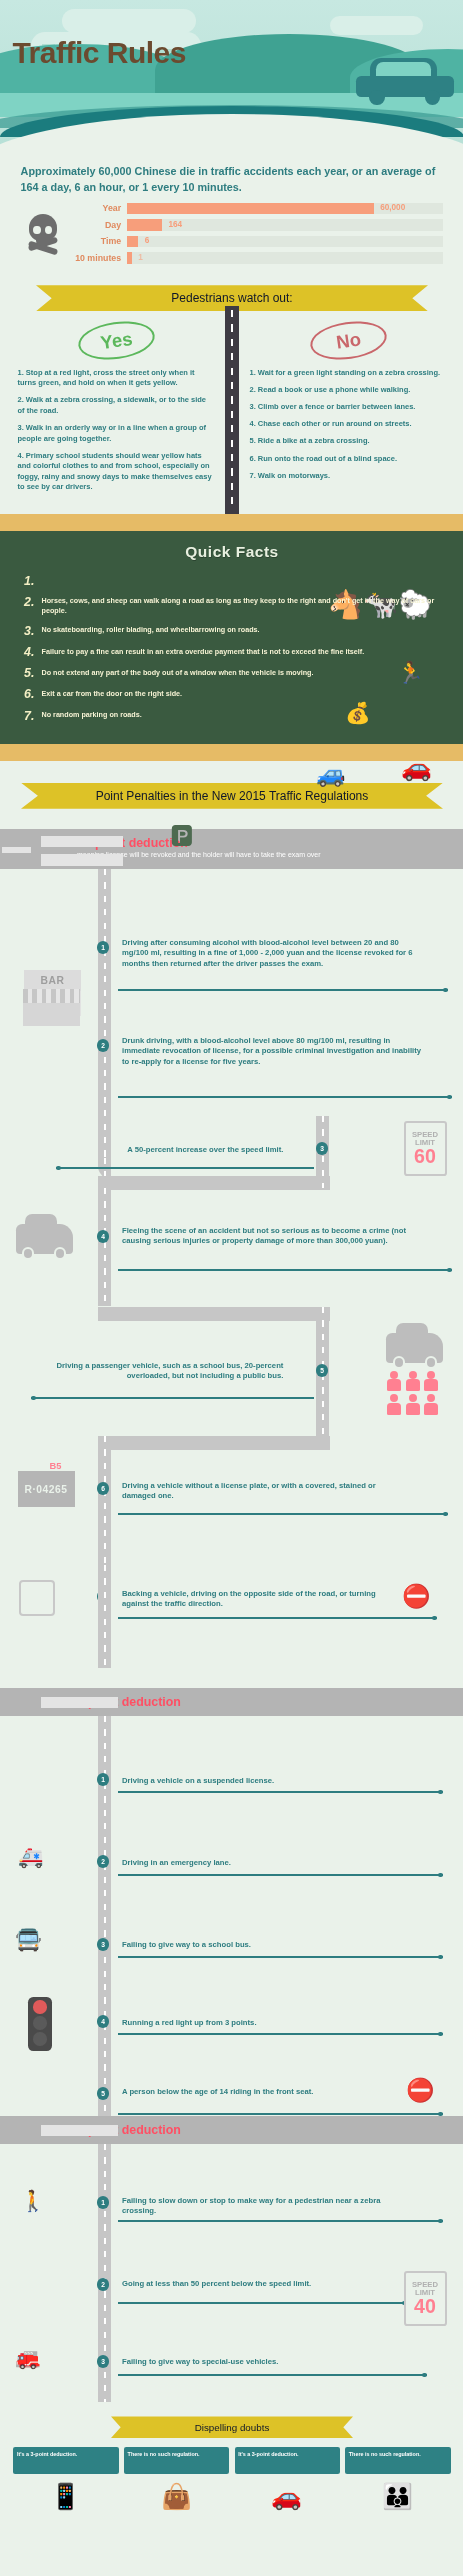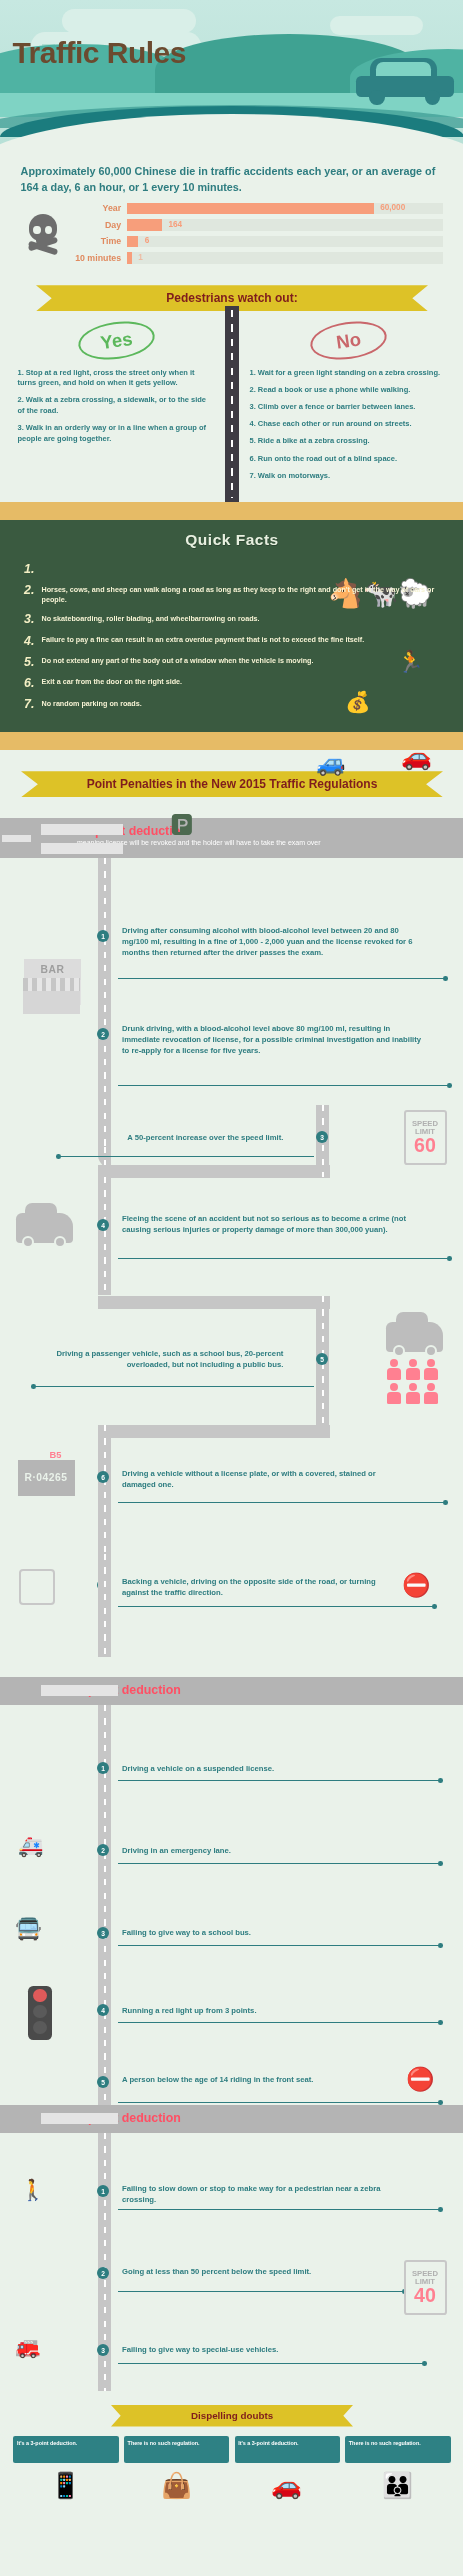--- a/index.html
+++ b/index.html
@@ -65,21 +65,21 @@
   .bar-row { display:flex; align-items:center; height:13.4px; margin-bottom:3.1px; }
   .bar-label { width:57px; text-align:right; padding-right:6.2px; color:#e08a5f; font-size:8.8px; font-weight:bold; }
   .bar-track { flex:1; height:11.3px; background:#dfe7de; position:relative; }
   .bar-fill { height:100%; background:#f79e7b; }
   .bar-val { position:absolute; top:0.5px; font-size:8.2px; color:#f79e7b; font-weight:bold; }
 
   
   .ribbon {
     margin: 4.1px auto 0; width: 392px; height: 26px; position: relative;
     display:flex; align-items:center; justify-content:center;
-    color:#7f1d1d; font-size:12px; font-weight:bold;
+    color:#0f172a; font-size:12px; font-weight:normal;
     background:#ddc227;
     clip-path: polygon(0 0, 100% 0, 96% 50%, 100% 100%, 0 100%, 4% 50%);
   }
   .ribbon.small { width: 242px; font-size: 9.8px; height:21.6px; }
   .ribbon.wide { width: 422px; }
 
   
   .yesno { display:flex; position:relative; padding: 11.3px 0 14.4px; }
   .yesno .divider { position:absolute; left:50%; margin-left:-6.7px; top:-5.2px; bottom:0; width:13.4px;
      background:#3e3b43; }
@@ -250,20 +250,21 @@
 
   <div class="ribbon">Pedestrians watch out:</div>
 
   <div class="yesno">
     <div class="divider"></div>
     <div class="col">
       <div class="stamp">Yes</div>
       <div class="rule">1. Stop at a red light, cross the street only when it turns green, and hold on when it gets yellow.</div>
       <div class="rule">2. Walk at a zebra crossing, a sidewalk, or to the side of the road.</div>
       <div class="rule">3. Walk in an orderly way or in a line when a group of people are going together.</div>
+      <div class="rule">4. Primary school students should wear yellow hats and colorful clothes to and from school, especially on foggy, rainy and snowy days to make themselves easy to see by car drivers.</div>
     </div>
     <div class="col">
       <div class="stamp no">No</div>
       <div class="rule">1. Wait for a green light standing on a zebra crossing.</div>
       <div class="rule">2. Read a book or use a phone while walking.</div>
       <div class="rule">3. Climb over a fence or barrier between lanes.</div>
       <div class="rule">4. Chase each other or run around on streets.</div>
       <div class="rule">5. Ride a bike at a zebra crossing.</div>
       <div class="rule">6. Run onto the road out of a blind space.</div>
       <div class="rule">7. Walk on motorways.</div>

